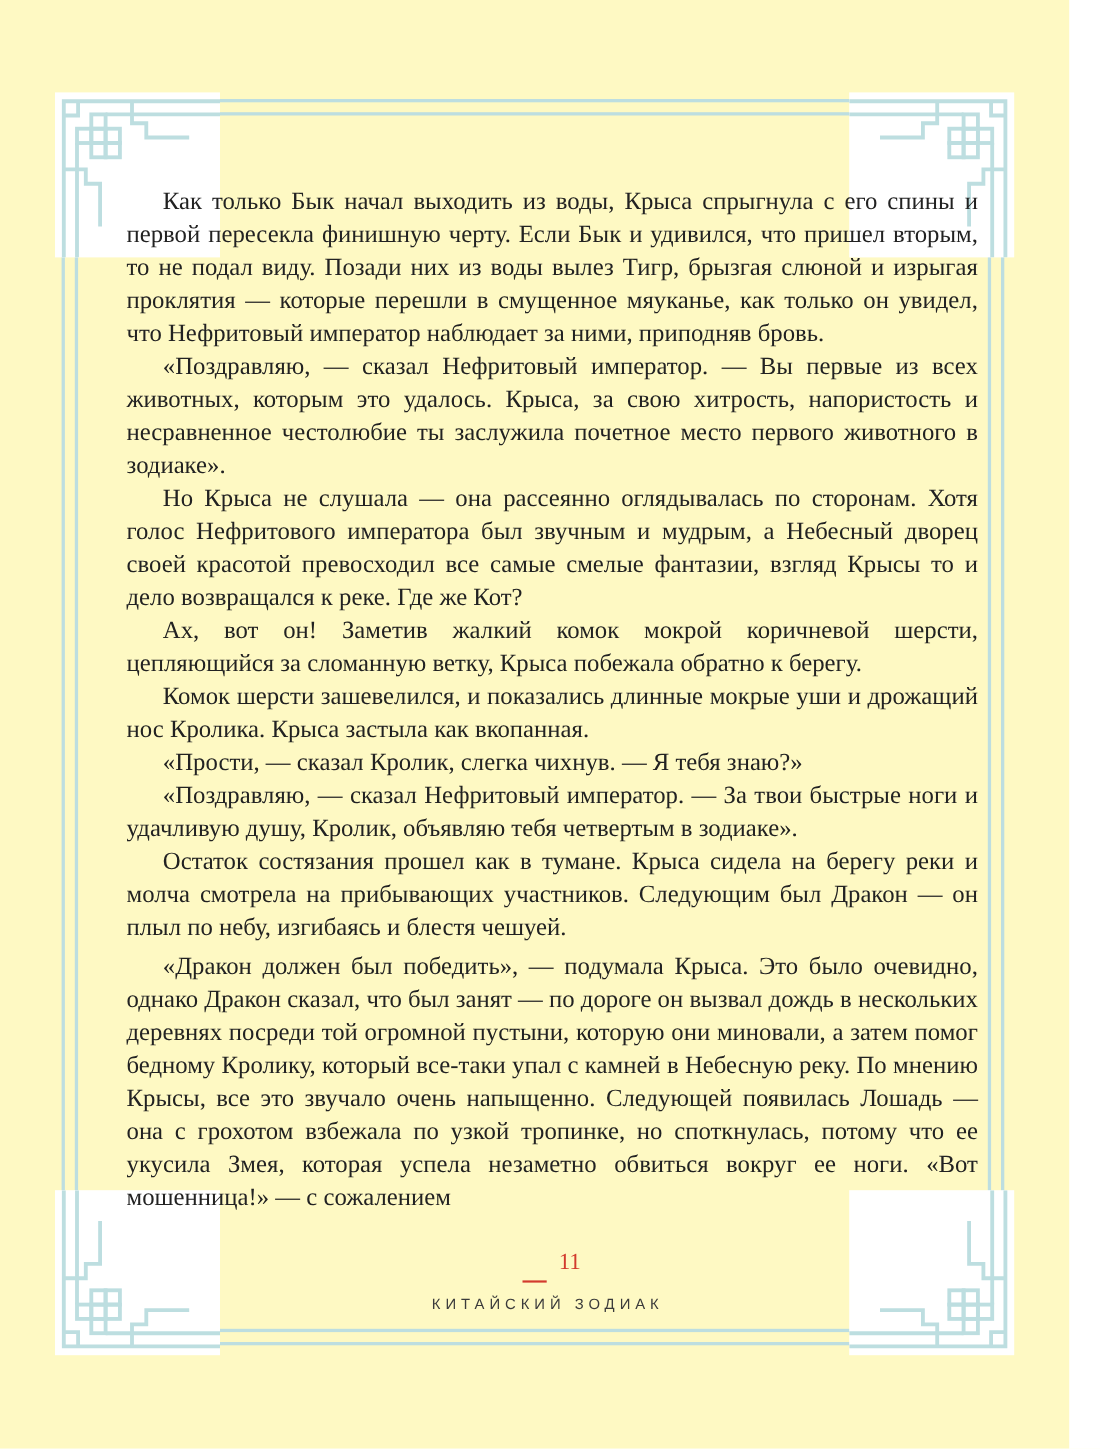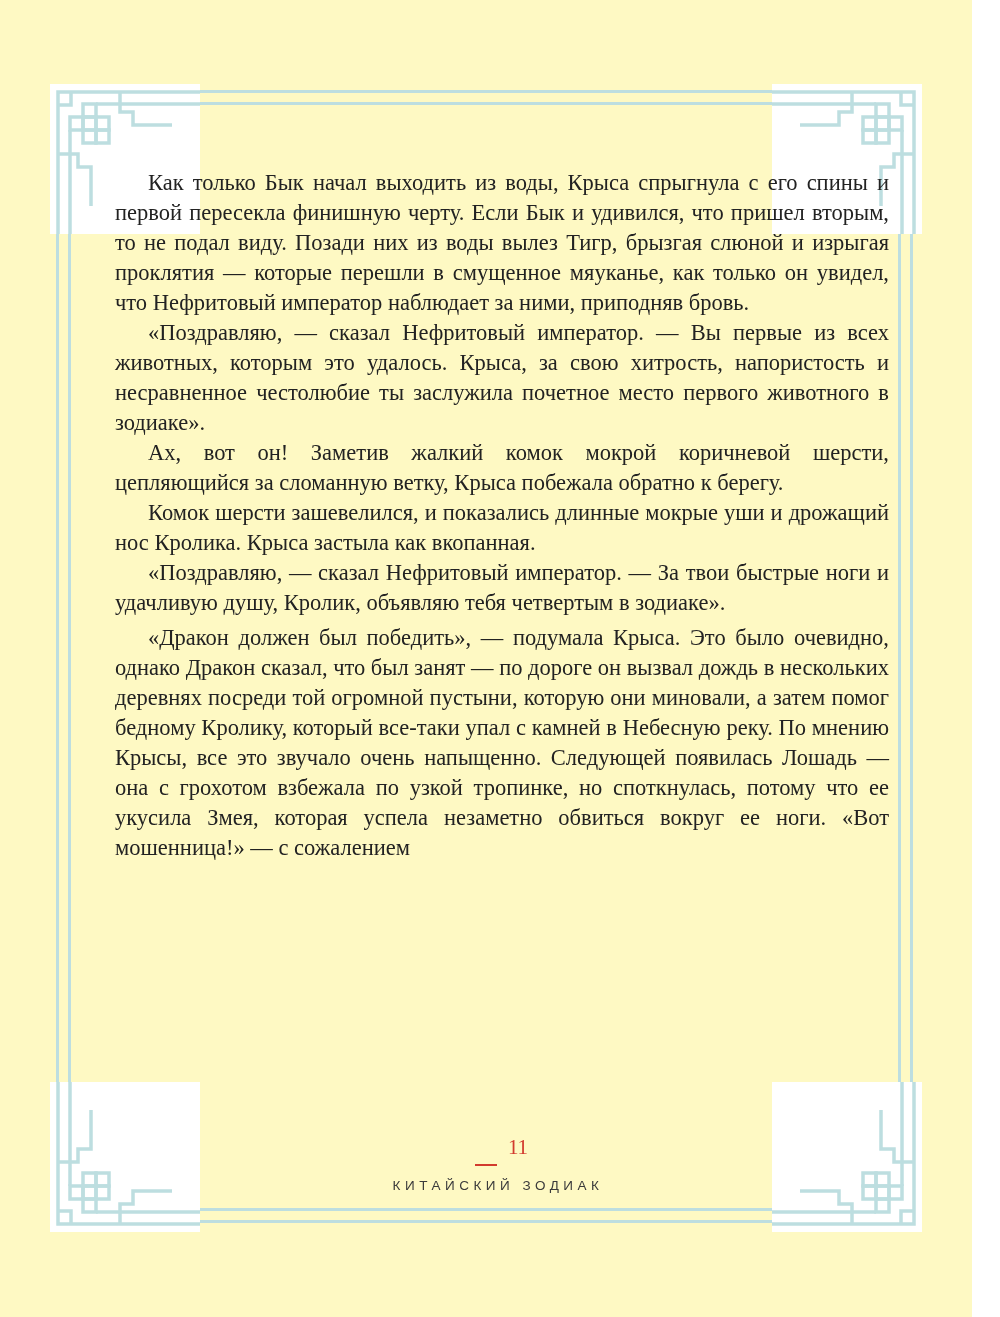--- a/index.html
+++ b/index.html
@@ -132,23 +132,26 @@
         <rect x="46" y="33" width="13" height="13"></rect>
         <rect x="33" y="46" width="13" height="13"></rect>
         <rect x="46" y="46" width="13" height="13"></rect>
       </g>
     </svg>
   </div>
 
   <div class="text-block">
     <p>Как только Бык начал выходить из воды, Крыса спрыгнула с его спины и первой пересекла финишную черту. Если Бык и удивился, что пришел вторым, то не подал виду. Позади них из воды вылез Тигр, брызгая слюной и изрыгая проклятия — которые перешли в смущенное мяуканье, как только он увидел, что Нефритовый император наблюдает за ними, приподняв бровь.</p>
     <p>«Поздравляю, — сказал Нефритовый император. — Вы первые из всех животных, которым это удалось. Крыса, за свою хитрость, напористость и несравненное честолюбие ты заслужила почетное место первого животного в зодиаке».</p>
+    <p>Но Крыса не слушала — она рассеянно оглядывалась по сторонам. Хотя голос Нефритового императора был звучным и мудрым, а Небесный дворец своей красотой превосходил все самые смелые фантазии, взгляд Крысы то и дело возвращался к реке. Где же Кот?</p>
     <p>Ах, вот он! Заметив жалкий комок мокрой коричневой шерсти, цепляющийся за сломанную ветку, Крыса побежала обратно к берегу.</p>
     <p>Комок шерсти зашевелился, и показались длинные мокрые уши и дрожащий нос Кролика. Крыса застыла как вкопанная.</p>
+    <p>«Прости, — сказал Кролик, слегка чихнув. — Я тебя знаю?»</p>
     <p>«Поздравляю, — сказал Нефритовый император. — За твои быстрые ноги и удачливую душу, Кролик, объявляю тебя четвертым в зодиаке».</p>
+    <p>Остаток состязания прошел как в тумане. Крыса сидела на берегу реки и молча смотрела на прибывающих участников. Следующим был Дракон — он плыл по небу, изгибаясь и блестя чешуей.</p>
     <p class="space-before">«Дракон должен был победить», — подумала Крыса. Это было очевидно, однако Дракон сказал, что был занят — по дороге он вызвал дождь в нескольких деревнях посреди той огромной пустыни, которую они миновали, а затем помог бедному Кролику, который все-таки упал с камней в Небесную реку. По мнению Крысы, все это звучало очень напыщенно. Следующей появилась Лошадь — она с грохотом взбежала по узкой тропинке, но споткнулась, потому что ее укусила Змея, которая успела незаметно обвиться вокруг ее ноги. «Вот мошенница!» — с сожалением</p>
   </div>
 
   <div class="folio">11</div>
   <div class="folio-rule"></div>
   <div class="running-title">КИТАЙСКИЙ ЗОДИАК</div>
 
 </div>
 
 </body></html>

